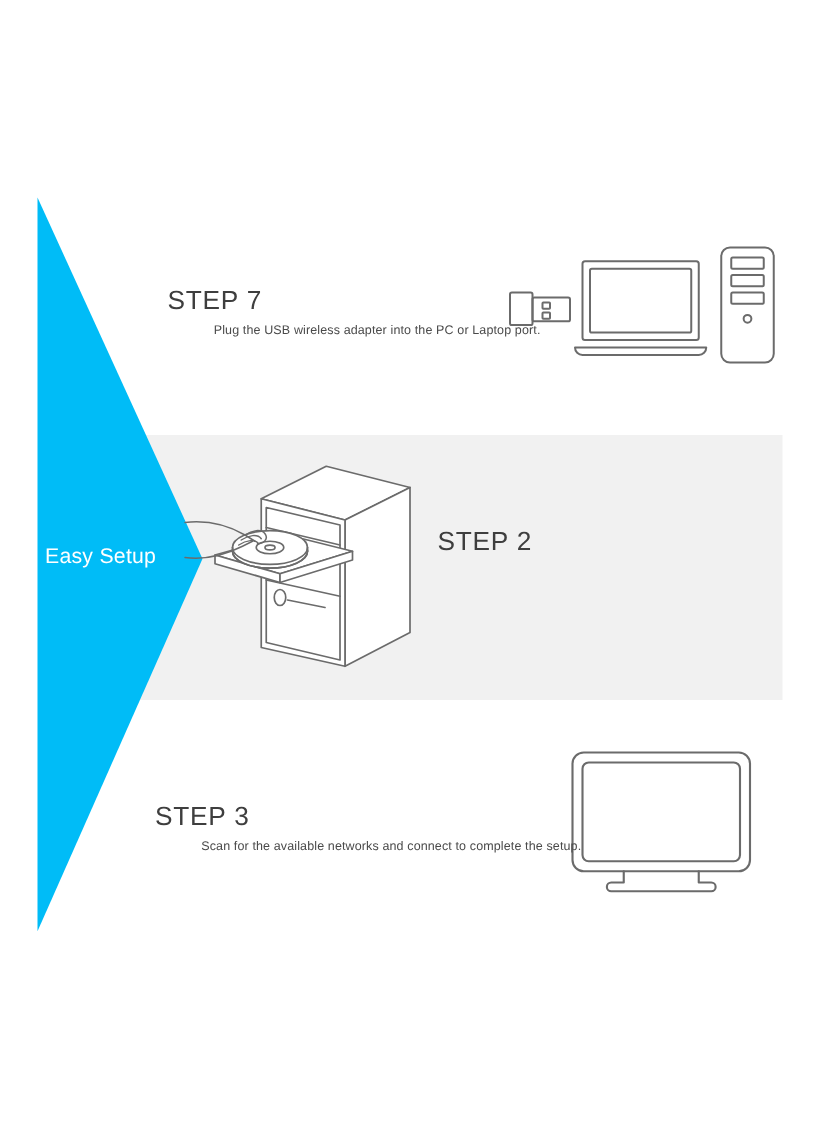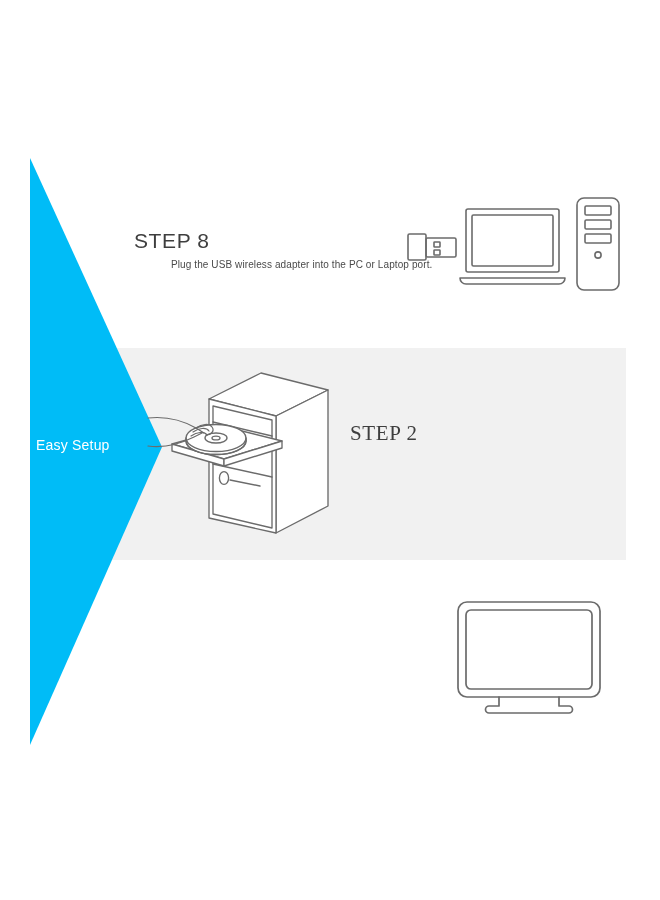--- a/index.html
+++ b/index.html
@@ -46,21 +46,21 @@
   }
 
   
   .easy-setup {
     position: absolute;
     left: 36px;
     top: 432px;
     width: 120px;
     z-index: 4;
     color: #ffffff;
-    font-size: 14px;
+    font-size: 17px;
     font-weight: 400;
     letter-spacing: 0.2px;
     line-height: 26px;
     white-space: nowrap;
   }
 
   
   .step {
     position: absolute;
     z-index: 5;
@@ -78,21 +78,21 @@
     font-weight: 400;
     color: #4a4a4a;
     letter-spacing: 0.1px;
     line-height: 14px;
     margin: 5px 0 0 0;
     white-space: nowrap;
     padding-left: 37px;
   }
 
   #step1-text { left: 134px; top: 228px; }
-  #step2-text { left: 350px; top: 421px; font-family: Liberation Serif, serif; }
+  #step2-text { left: 350px; top: 421px; }
   #step3-text { left: 124px; top: 641px; }
 
   
   .art {
     position: absolute;
     z-index: 4;
   }
   #art-step1 { left: 404px; top: 194px; }
   #art-step2 { left: 160px; top: 358px; }
   #art-step3 { left: 452px; top: 588px; }
@@ -108,21 +108,21 @@
 
   <div class="arrow-wrap">
     <svg width="200" height="900" viewBox="0 0 200 900">
       <polygon points="30,158 162,447 30,745" fill="#00bcf7"></polygon>
     </svg>
   </div>
 
   <div class="easy-setup">Easy Setup</div>
 
   <div class="step" id="step1-text">
-    <p class="step-title">STEP 8</p>
+    <p class="step-title">STEP 7</p>
     <p class="step-desc">Plug the USB wireless adapter into the PC or Laptop port.</p>
   </div>
 
   <div class="art" id="art-step1">
     <svg width="230" height="110" viewBox="0 0 230 110">
       <g fill="none" stroke="#6b6b6b" stroke-width="1.6" stroke-linejoin="round" stroke-linecap="round">
 
         <g>
           <rect x="4" y="40" width="18" height="26" rx="1.5"></rect>
           <rect x="22" y="44" width="30" height="19" rx="1.5"></rect>
@@ -195,20 +195,24 @@
           <path d="M-12 88 C 4 90, 20 86, 34 79 L 42 75" fill="none"></path>
           <path d="M36 70 C 42 66, 49 65, 52 69 C 55 73, 51 77, 46 77" fill="none"></path>
           <path d="M33 74 C 39 70, 46 69, 49 73" fill="none"></path>
           <path d="M31 78 C 37 74, 44 73, 47 77" fill="none"></path>
         </g>
 
       </g>
     </svg>
   </div>
 
+  <div class="step" id="step3-text">
+    <p class="step-title">STEP 3</p>
+    <p class="step-desc">Scan for the available networks and connect to complete the setup.</p>
+  </div>
 
   <div class="art" id="art-step3">
     <svg width="160" height="135" viewBox="0 0 160 135">
       <g fill="none" stroke="#6b6b6b" stroke-width="1.7" stroke-linejoin="round" stroke-linecap="round">
         <rect x="6" y="14" width="142" height="95" rx="9"></rect>
         <rect x="14" y="22" width="126" height="79" rx="5"></rect>
         <path d="M47 109 v9 h-10 a3.5 3.5 0 0 0 0 7 h80 a3.5 3.5 0 0 0 0 -7 h-10 v-9"></path>
       </g>
     </svg>
   </div>

